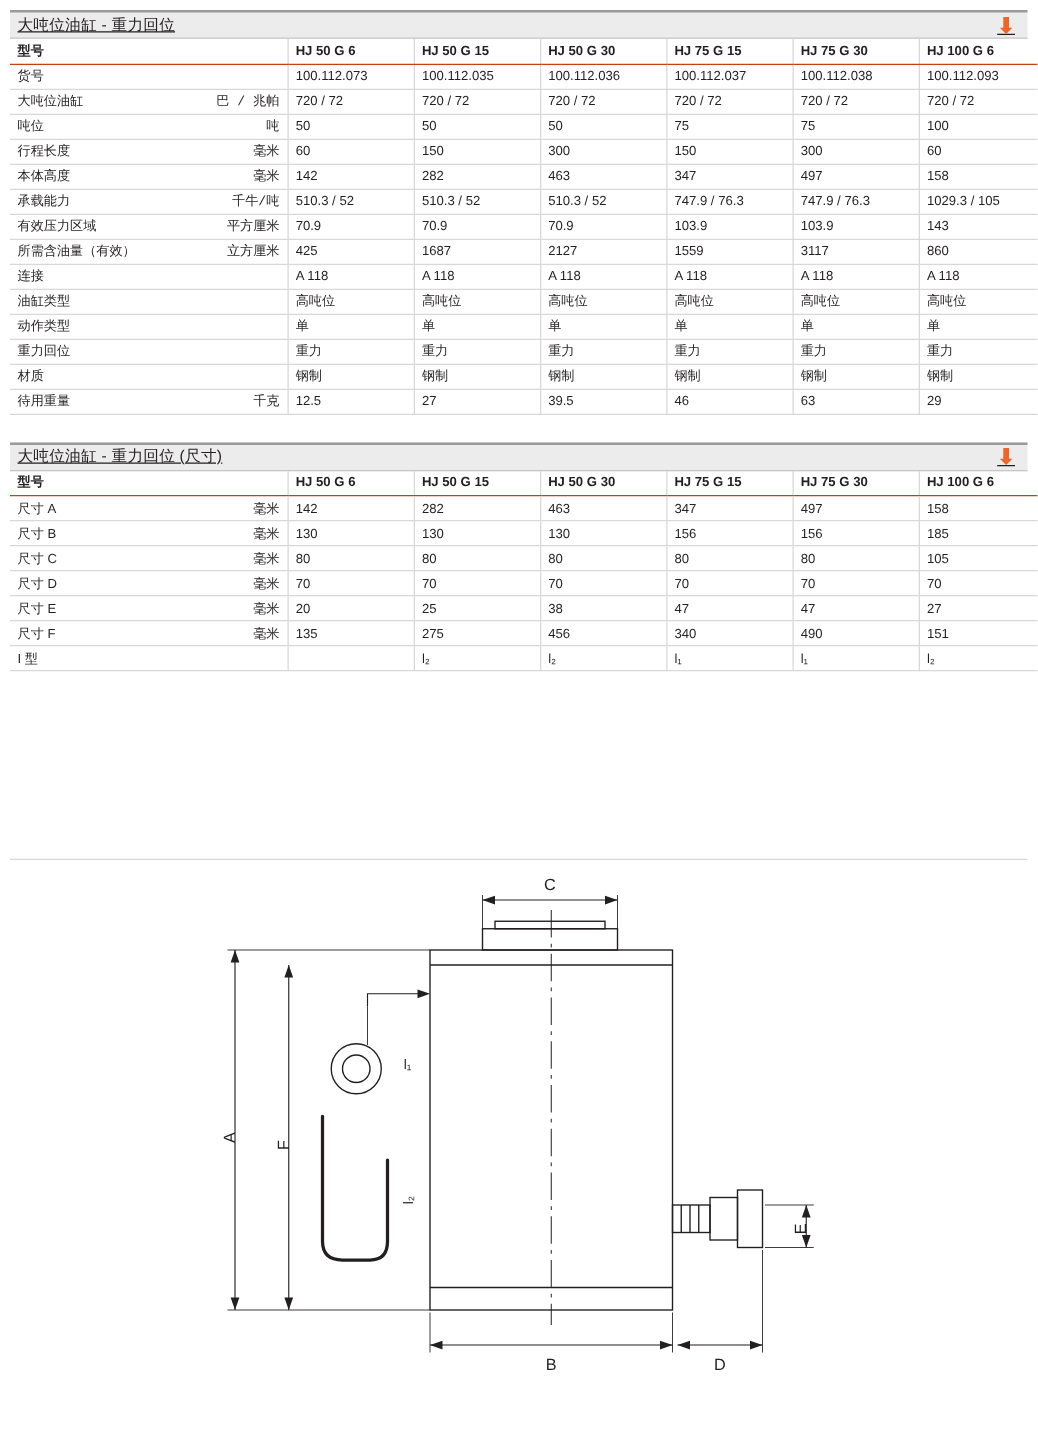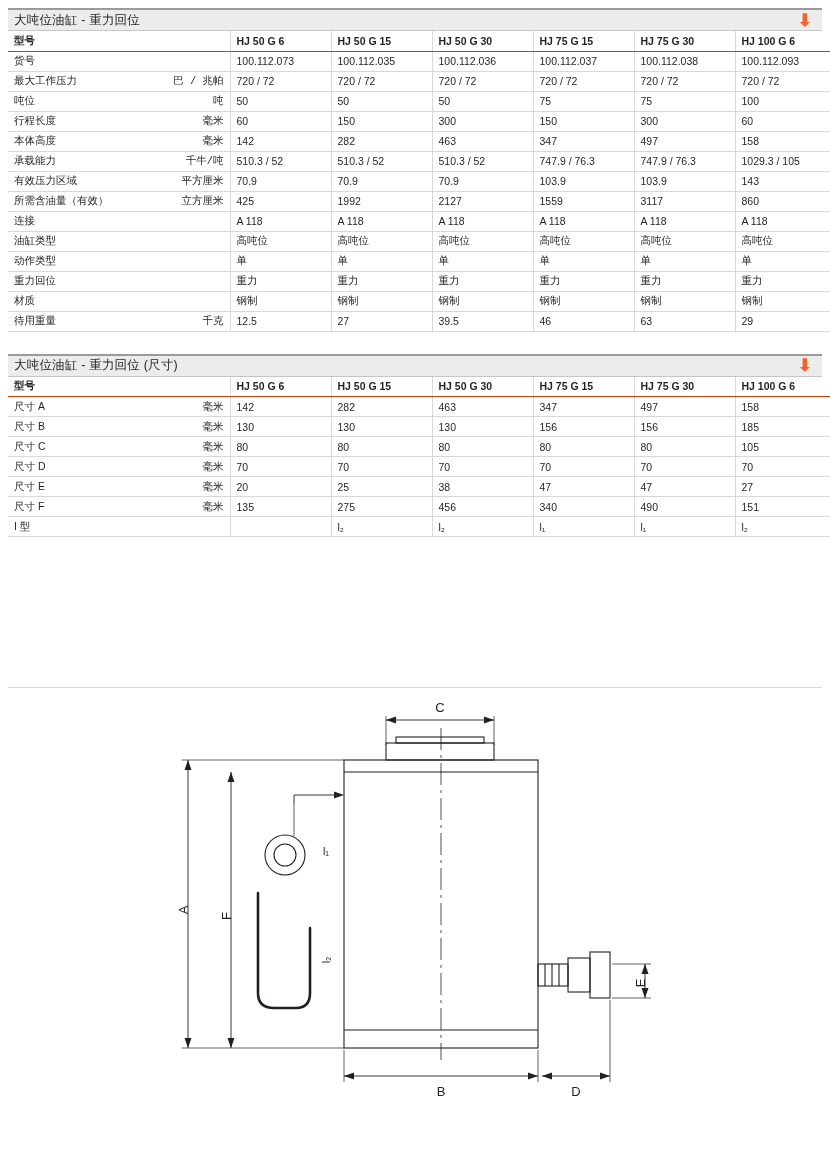--- a/index.html
+++ b/index.html
@@ -28,20 +28,21 @@
   .block-header {
     display: flex;
     align-items: center;
     justify-content: space-between;
     background: #ececed;
     border-top: 2px solid #9a9a9c;
     border-bottom: 1px solid #c6c6c8;
     height: 23px;
     padding: 0 8px 0 6px;
     box-sizing: border-box;
+    text-decoration: underline;
   }
   .block-title {
     font-size: 12.5px;
     font-weight: 400;
     color: #231f20;
     letter-spacing: 0.2px;
     line-height: 23px;
     white-space: nowrap;
   }
   .arrow-down {
@@ -148,21 +149,21 @@
           </td>
           <td>100.112.073</td>
           <td>100.112.035</td>
           <td>100.112.036</td>
           <td>100.112.037</td>
           <td>100.112.038</td>
           <td>100.112.093</td>
         </tr>
         <tr>
           <td class="first lbl-cell">
-            <span class="lbl">最大工作压力</span>
+            <span class="lbl">大吨位油缸</span>
             <span class="unit">巴 / 兆帕</span>
           </td>
           <td>720 / 72</td>
           <td>720 / 72</td>
           <td>720 / 72</td>
           <td>720 / 72</td>
           <td>720 / 72</td>
           <td>720 / 72</td>
         </tr>
         <tr>
@@ -224,21 +225,21 @@
           <td>103.9</td>
           <td>103.9</td>
           <td>143</td>
         </tr>
         <tr>
           <td class="first lbl-cell">
             <span class="lbl">所需含油量（有效）</span>
             <span class="unit">立方厘米</span>
           </td>
           <td>425</td>
-          <td>1992</td>
+          <td>1687</td>
           <td>2127</td>
           <td>1559</td>
           <td>3117</td>
           <td>860</td>
         </tr>
         <tr>
           <td class="first lbl-cell">
             <span class="lbl">连接</span>
             <span class="unit"></span>
           </td>

